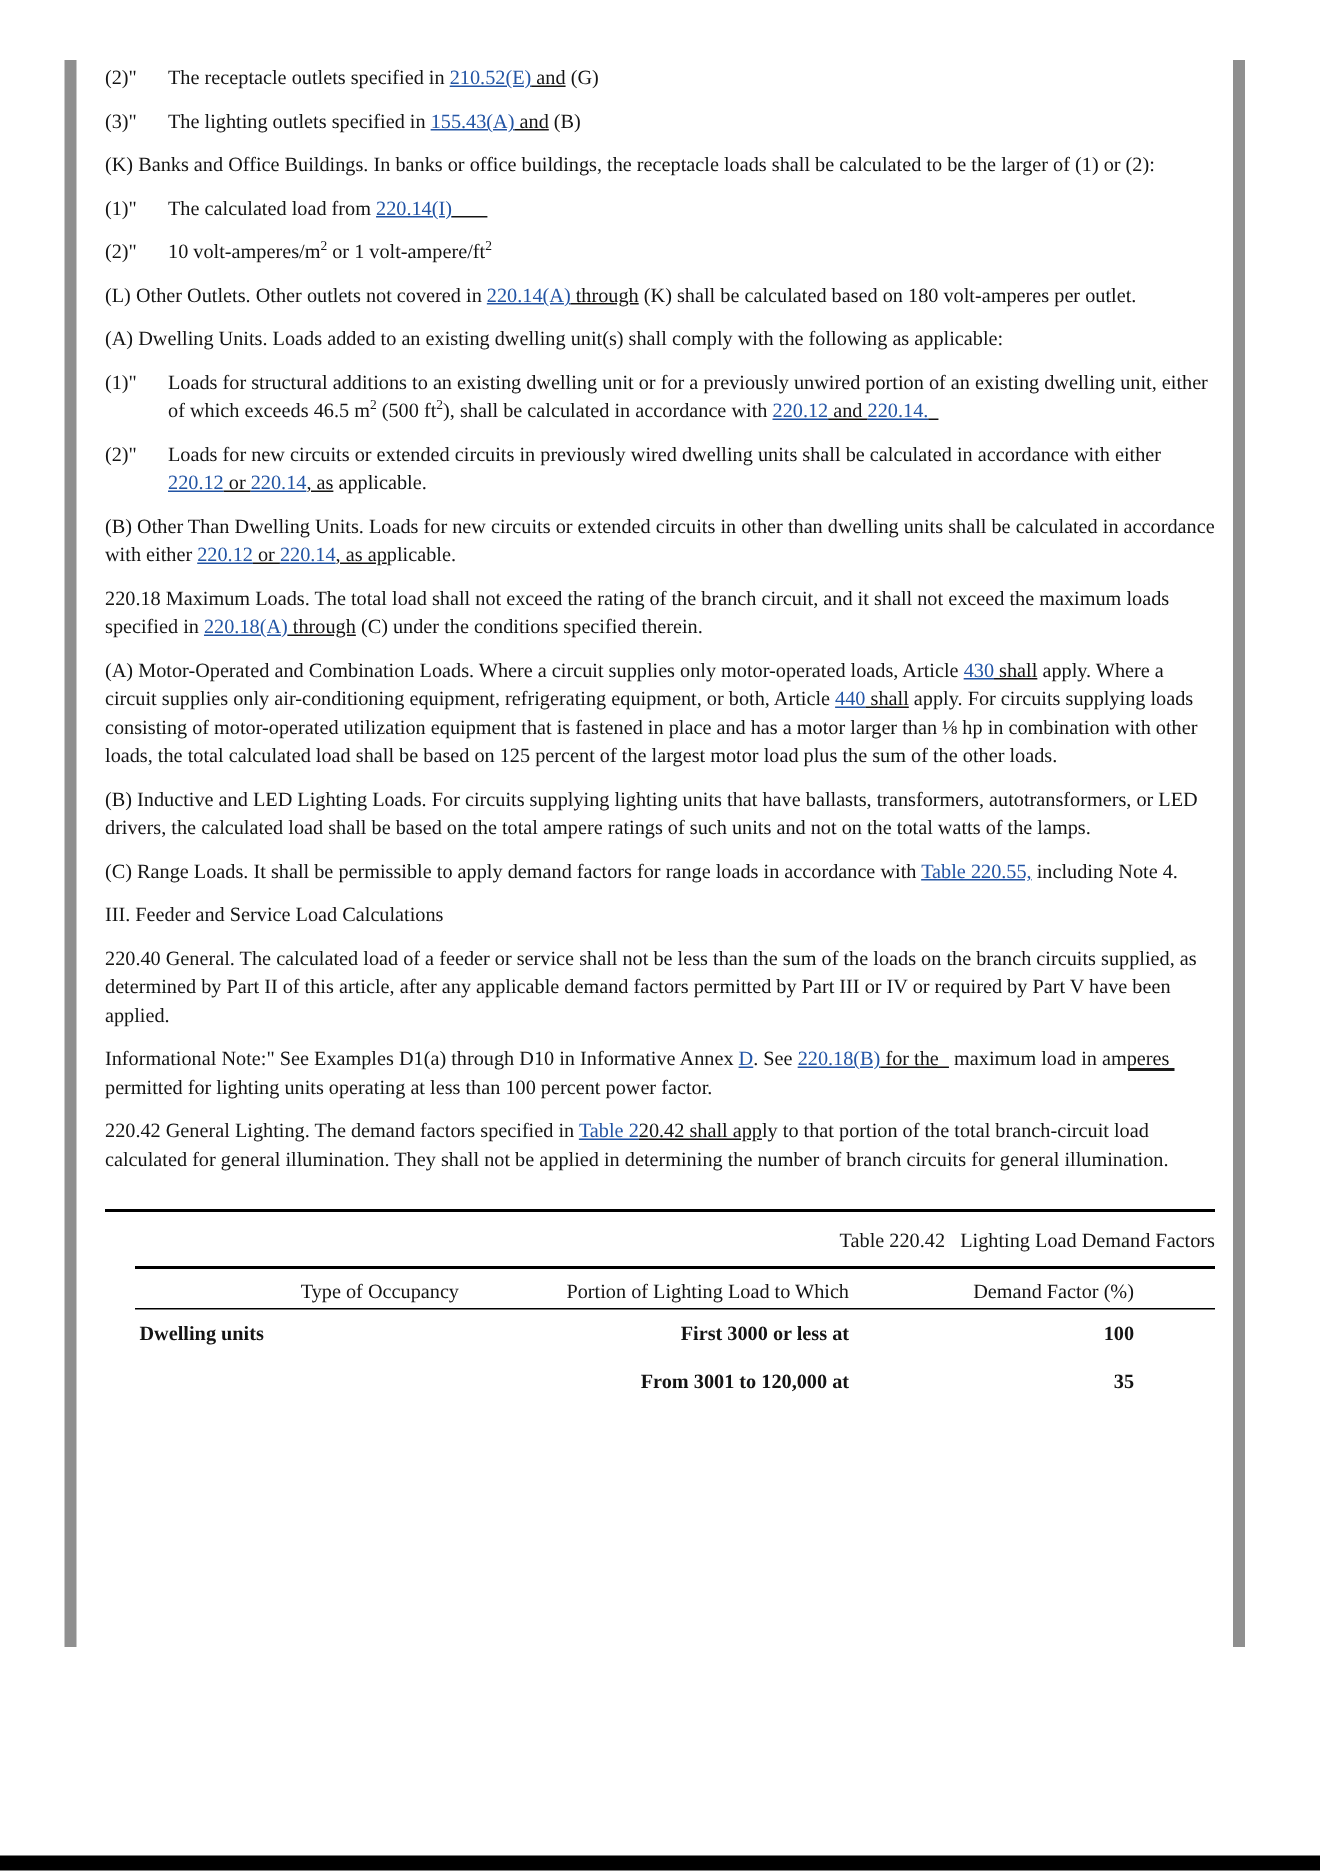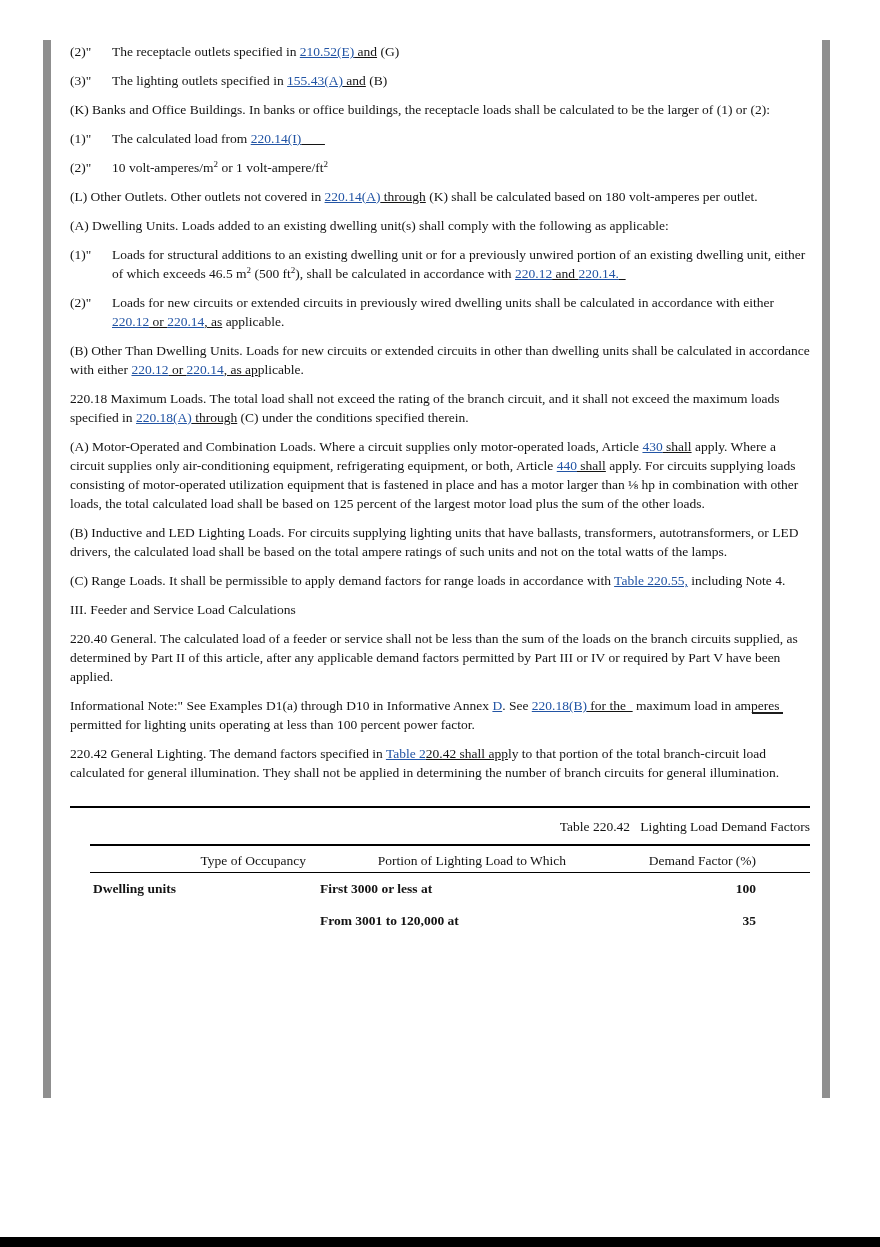--- a/index.html
+++ b/index.html
@@ -66,21 +66,21 @@
   .t-inner { margin-left: 20px; width: 720px; }
   .rule-med { width: 720px; height: 1.5px; background: #000; }
   .t-head, .t-row {
     display: grid;
     grid-template-columns: 216px 260px 190px;
   }
   .t-head { align-items: end; padding: 6px 0 3px; line-height: 17px; }
   .t-head .c1, .t-head .c2, .t-head .c3 { text-align: right; }
   .t-row { padding: 6px 0 7px; line-height: 19px; font-weight: bold; }
   .t-row .c1 { text-align: left; padding-left: 3px; }
-  .t-row .c2 { text-align: left; padding-left: 14px; }
+  .t-row .c2 { text-align: right; padding-left: 14px; }
   .t-row .c3 { text-align: right; }
 </style>
 </head>
 <body>
 
 <div class="viewport">
   <div class="side-bar left"></div>
   <div class="side-bar right"></div>
 
   <div class="page">

